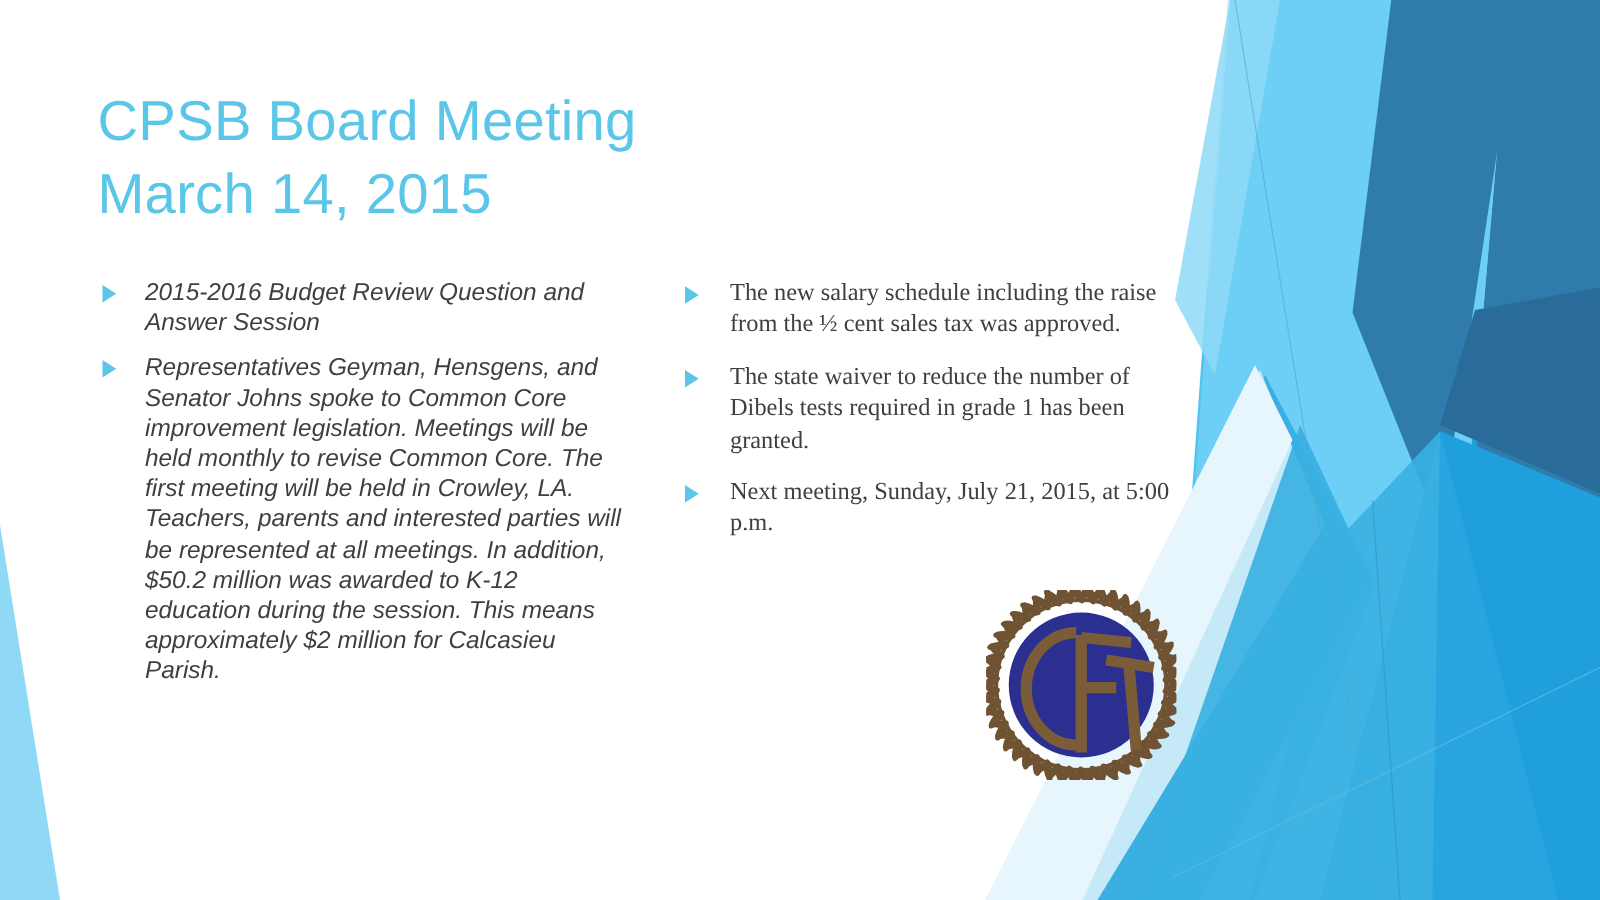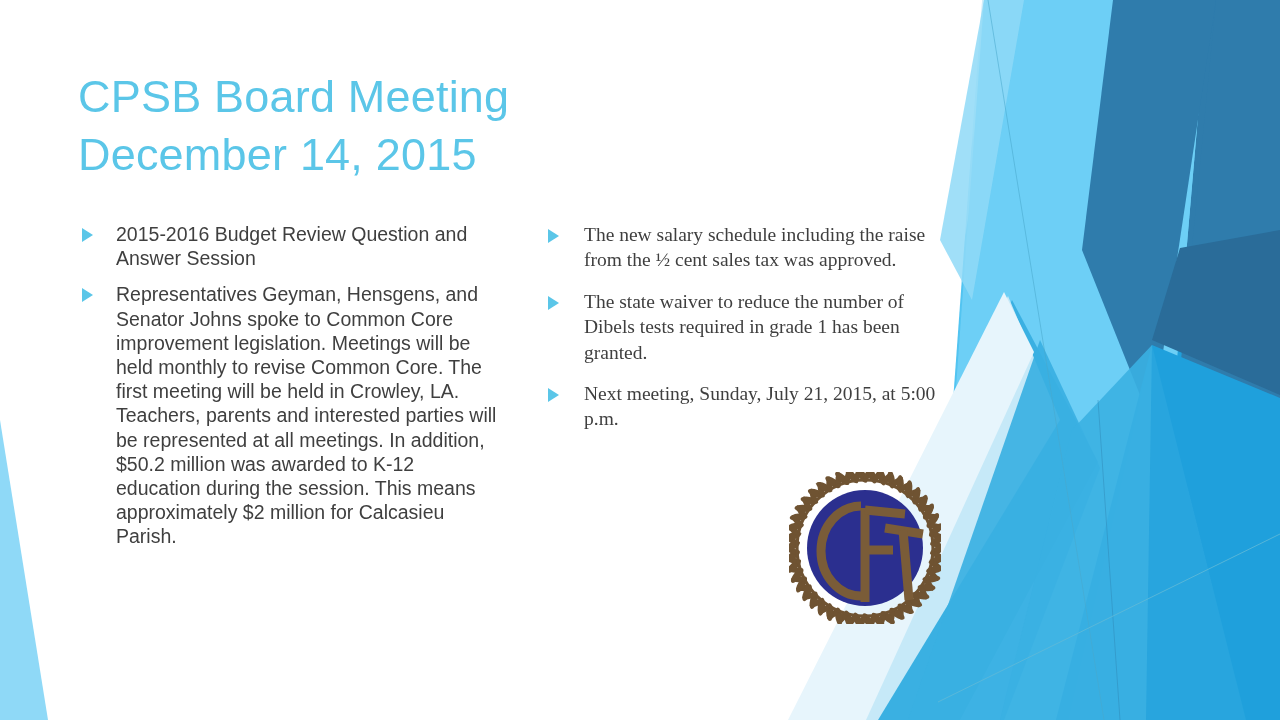--- a/index.html
+++ b/index.html
@@ -47,21 +47,21 @@
   #body-cols {
     position: absolute;
     left: 0;
     top: 222px;
     width: 1280px;
   }
   .col {
     position: absolute;
     top: 0;
   }
-  #col-left  { left: 78px;  width: 420px; }
+  #col-left  { left: 78px;  width: 420px; font-style: italic; }
   #col-right { left: 540px; width: 412px; }
 
   .bullet-item {
     position: relative;
     display: block;
     padding-left: 38px;
     margin-bottom: 12px;
     color: #3F3F3F;
     font-size: 19.5px;
     line-height: 24.2px;
@@ -150,21 +150,21 @@
     <line x1="1098" y1="400" x2="1120" y2="720" stroke="#2F86B4" stroke-width="1" opacity="0.45"></line>
     <line x1="938" y1="702" x2="1280" y2="534" stroke="#5FB9D8" stroke-width="1" opacity="0.85"></line>
   </svg>
 
   <svg id="deco-left" viewBox="0 0 1280 720" aria-hidden="true">
     <polygon points="0,420 0,720 48,720" fill="#8FD9F7"></polygon>
   </svg>
 
   <div id="title-block">
     <div class="title-line">CPSB Board Meeting</div>
-    <div class="title-line">December 14, 2015</div>
+    <div class="title-line">March 14, 2015</div>
   </div>
 
   <div id="body-cols">
 
     <div class="col" id="col-left">
       <div class="bullet-item">
         <span class="bullet-marker"></span>
         <span>2015-2016 Budget Review Question and Answer Session</span>
       </div>
       <div class="bullet-item">

